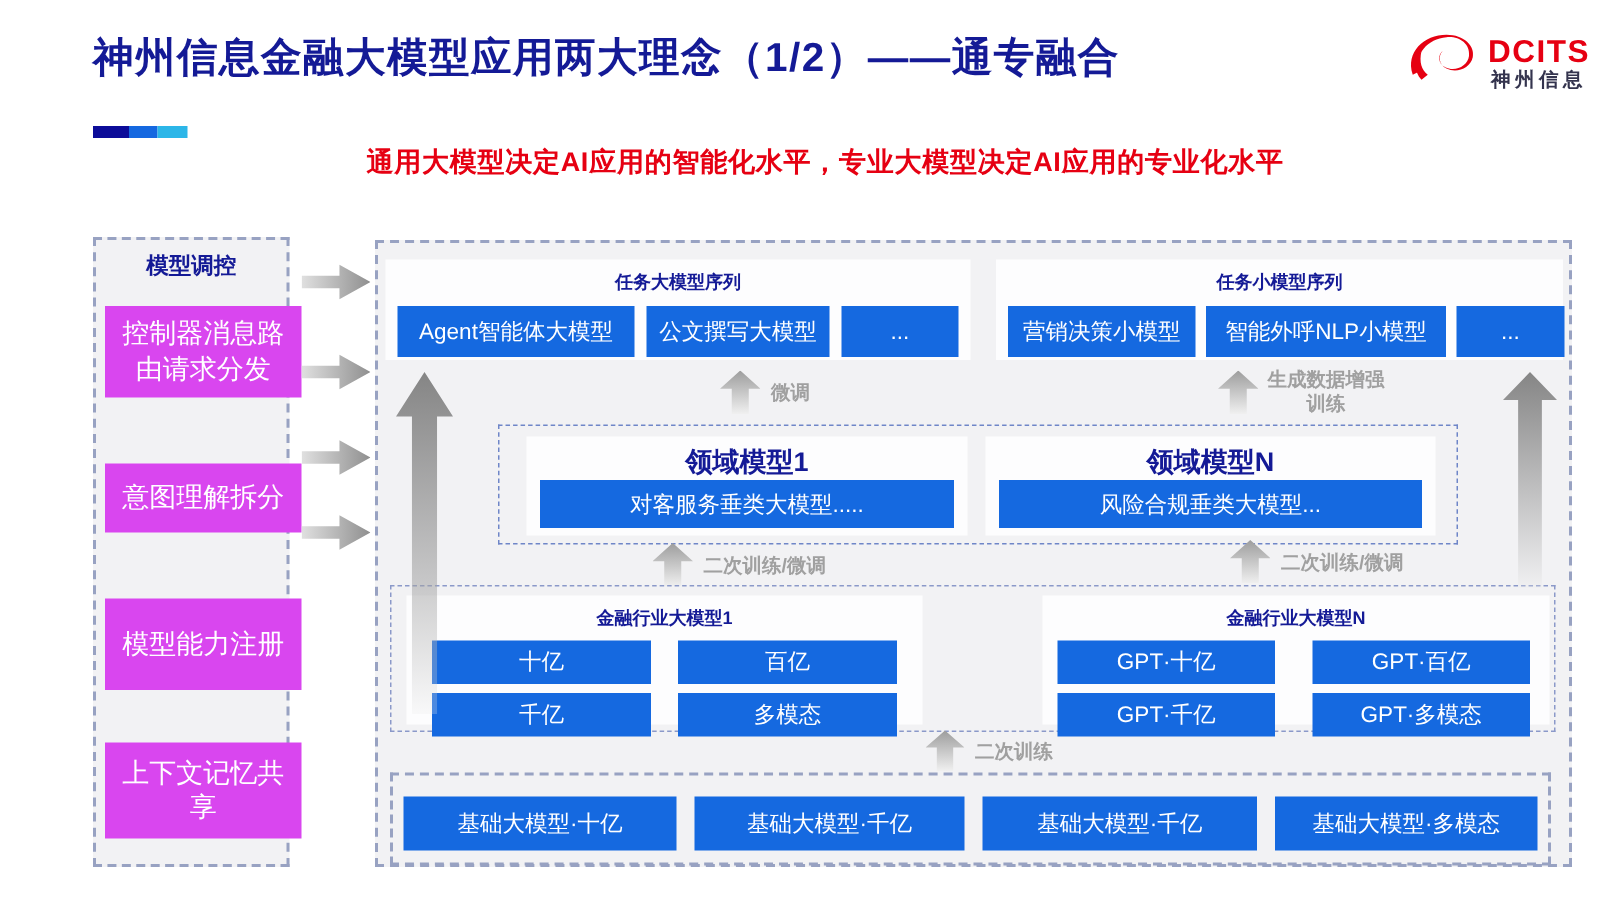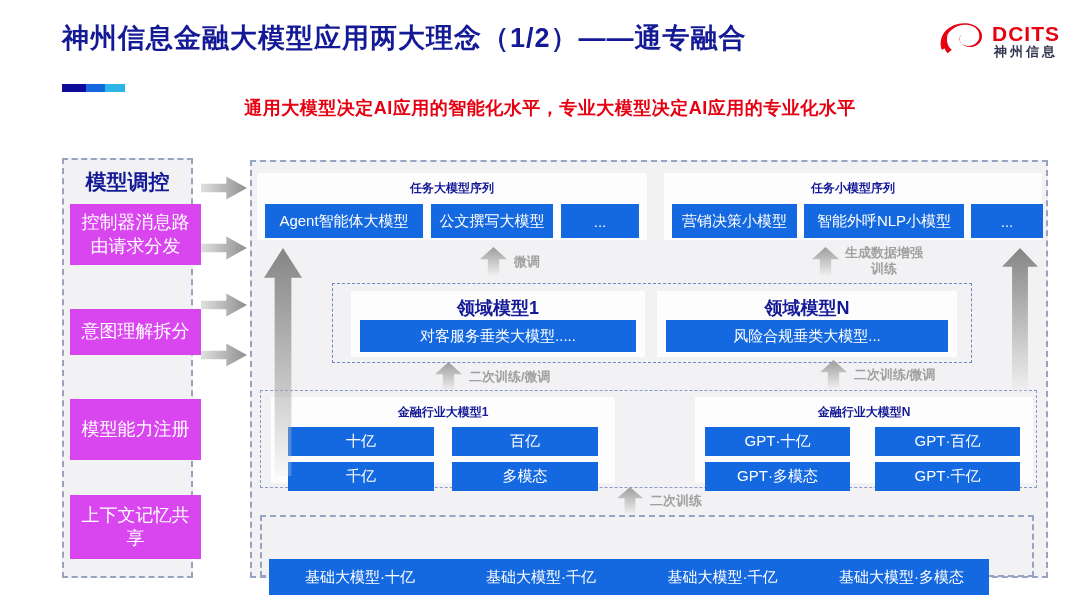--- a/index.html
+++ b/index.html
@@ -14,21 +14,21 @@
   .logo-company{font-size:13px;font-weight:bold;color:#34344e;letter-spacing:3px;text-align:center;}
   .accent-bar{position:absolute;left:62px;top:84px;height:8px;display:flex;}
   .accent-bar span{display:block;height:8px;}
   .acc1{width:24px;background:#0c0c99;}
   .acc2{width:19px;background:#1568e0;}
   .acc3{width:20px;background:#2cb6e8;}
   .subtitle{position:absolute;left:110px;top:96px;width:880px;text-align:center;font-size:18px;font-weight:bold;color:#e60012;letter-spacing:0.5px;}
 
   
   .sidebar{position:absolute;left:62px;top:158px;width:131px;height:420px;background:#f2f2f4;border:2px dashed #98a2c2;box-sizing:border-box;}
-  .sidebar-title{margin-top:8px;text-align:center;font-size:21px;font-weight:bold;color:#141a96;}
+  .sidebar-title{margin-top:8px;text-align:center;font-size:15px;font-weight:bold;color:#141a96;}
   .sb-btn{position:absolute;left:6px;width:115px;background:#d946ef;color:#fff;font-size:18px;display:flex;align-items:center;justify-content:center;text-align:center;line-height:1.3;padding:4px 8px;box-sizing:content-box;}
   .sb1{top:44px;height:53px;}
   .sb2{top:149px;height:38px;}
   .sb3{top:239px;height:53px;}
   .sb4{top:335px;height:56px;}
 
   
   .h-arrow{position:absolute;left:201px;width:46px;height:26px;
     background:linear-gradient(to right,#e0e0e0,#8f8f8f);
     clip-path:polygon(0 34%,55% 34%,55% 6%,100% 50%,55% 94%,55% 66%,0 66%);}
@@ -67,21 +67,21 @@
 
   .industry-box{position:absolute;left:8px;top:228px;width:777px;height:98px;border:1px dashed #8b99c9;box-sizing:border-box;}
   .i-sub{position:absolute;top:6px;height:86px;background:#fdfdfe;}
   .i-sub1{left:10px;width:344px;}
   .i-subN{left:434px;width:338px;}
   .i-grid{position:absolute;left:17px;right:17px;top:30px;display:grid;grid-template-columns:1fr 1fr;gap:6px 18px;}
   .i-subN .i-grid{left:10px;right:13px;gap:6px 25px;}
   .i-btn{height:29px;}
 
   .base-box{position:absolute;left:8px;top:353px;width:774px;height:62px;border:2px dashed #98a2c2;box-sizing:border-box;}
-  .base-row{position:absolute;left:7px;right:7px;top:14px;display:flex;margin-top:28px;}
+  .base-row{position:absolute;left:7px;right:7px;top:14px;display:flex;justify-content:space-between;}
   .b-btn{height:36px;}
   .bw1{width:182px;} .bw2{width:180px;} .bw3{width:183px;} .bw4{width:175px;}
 </style>
 </head>
 <body>
 
 <div class="slide">
 
   <div class="title">神州信息金融大模型应用两大理念（1/2）——通专融合</div>
 
@@ -172,22 +172,22 @@
           <div class="btn i-btn">百亿</div>
           <div class="btn i-btn">千亿</div>
           <div class="btn i-btn">多模态</div>
         </div>
       </div>
       <div class="i-sub i-subN">
         <div class="panel-title">金融行业大模型N</div>
         <div class="i-grid">
           <div class="btn i-btn">GPT·十亿</div>
           <div class="btn i-btn">GPT·百亿</div>
+          <div class="btn i-btn">GPT·千亿</div>
           <div class="btn i-btn">GPT·多模态</div>
-          <div class="btn i-btn">GPT·千亿</div>
         </div>
       </div>
     </div>
 
     <div class="up-sm" style="left:365px;top:325px;width:26px;height:27px;"></div>
     <div class="flow-label" style="left:398px;top:331px;">二次训练</div>
 
     <div class="base-box">
       <div class="base-row">
         <div class="btn b-btn bw1">基础大模型·十亿</div>

